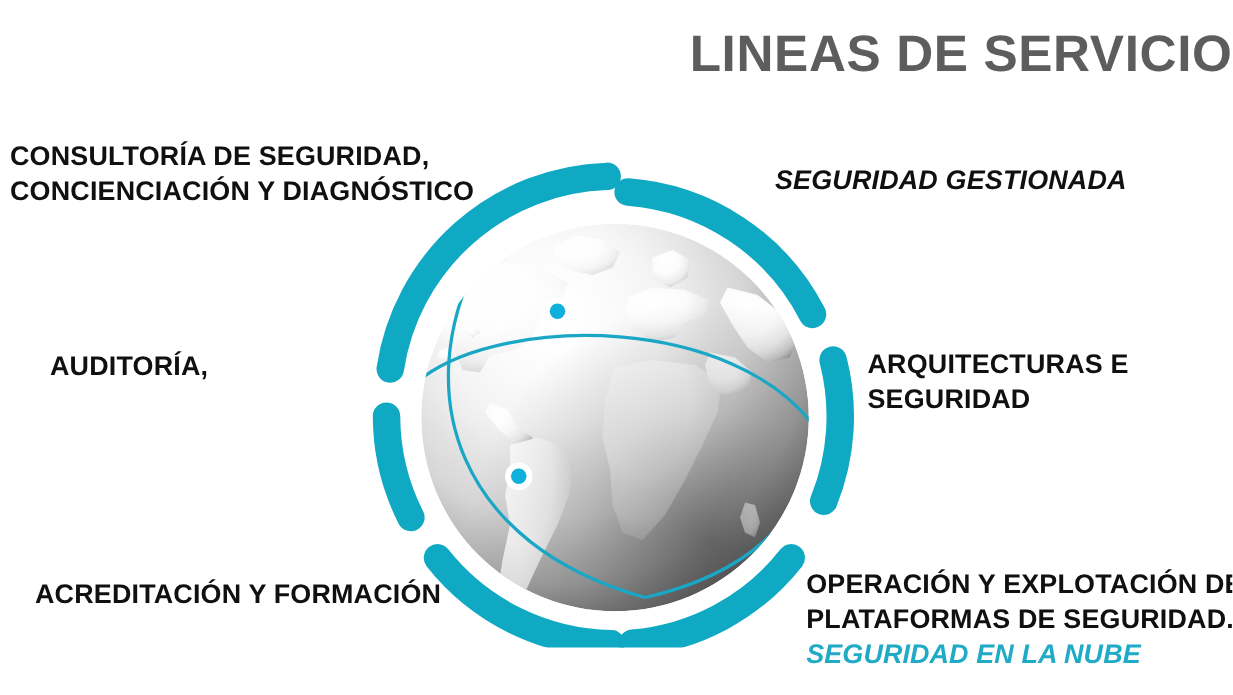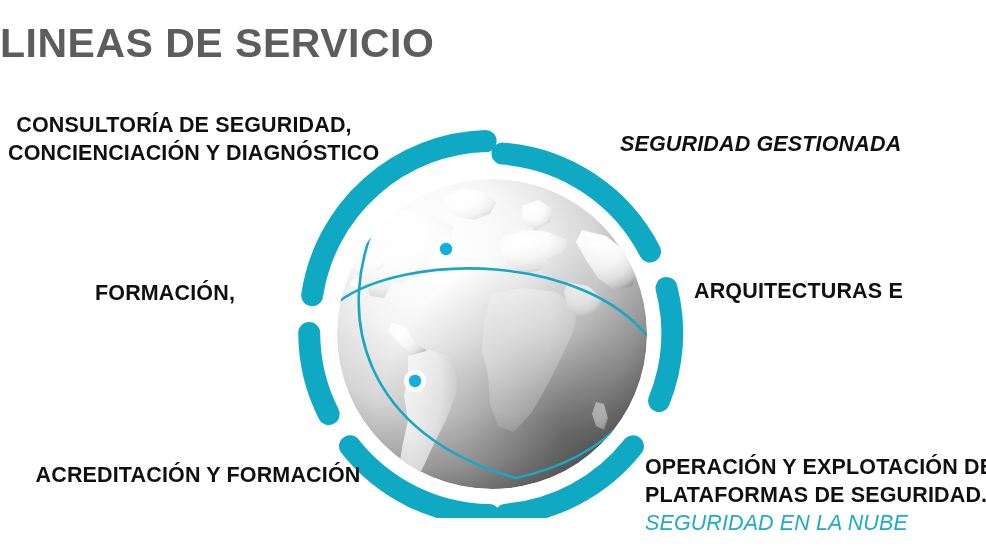--- a/index.html
+++ b/index.html
@@ -18,21 +18,21 @@
     background: #ffffff;
     overflow: hidden;
   }
 
   
   #page-title {
     position: absolute;
     left: 0;
     top: 22px;
     width: 986px;
-    text-align: left;
+    text-align: right;
     font-size: 41px;
     font-weight: bold;
     letter-spacing: 0.5px;
     color: #5d5d5d;
     line-height: 1.05;
     white-space: nowrap;
   }
 
   
   #graphic {
@@ -51,28 +51,28 @@
   
   .label {
     position: absolute;
     color: #101010;
     font-weight: bold;
     font-size: 21.5px;
     line-height: 1.30;
     letter-spacing: 0.15px;
   }
   .label .line { display: block; white-space: nowrap; }
-  .label.right-al { text-align: center; }
+  .label.right-al { text-align: left; }
   .label.left-al  { text-align: left; }
 
   .cloud-line {
     display: block;
     color: #1fabc6;
     font-style: italic;
-    font-weight: normal;
+    font-weight: bold;
     letter-spacing: 0.1px;
     white-space: nowrap;
   }
 
   
   #label-consultoria { left: 8px;   top: 112px; width: 352px; }
   #label-formacion   { left: 40px;  top: 280px; width: 250px; }
   #label-control     { left: 28px;  top: 462px; width: 340px; }
 
   #label-gestionada  { left: 620px; top: 131px; width: 350px; font-style: italic; }
@@ -197,33 +197,34 @@
       </g>
     </svg>
   </div>
 
   <div class="label right-al" id="label-consultoria">
     <span class="line">CONSULTORÍA DE SEGURIDAD,</span>
     <span class="line">CONCIENCIACIÓN Y DIAGNÓSTICO</span>
   </div>
 
   <div class="label right-al" id="label-formacion">
-    <span class="line">FORMACIÓN,</span>
+    <span class="line">AUDITORÍA,</span>
   </div>
 
   <div class="label right-al" id="label-control">
     <span class="line">ACREDITACIÓN Y FORMACIÓN</span>
   </div>
 
   <div class="label left-al" id="label-gestionada">
     <span class="line">SEGURIDAD GESTIONADA</span>
   </div>
 
   <div class="label left-al" id="label-arquitect">
     <span class="line">ARQUITECTURAS E</span>
+    <span class="line">SEGURIDAD</span>
   </div>
 
   <div class="label left-al" id="label-operacion">
     <span class="line">OPERACIÓN Y EXPLOTACIÓN DE</span>
     <span class="line">PLATAFORMAS DE SEGURIDAD.</span>
     <span class="cloud-line">SEGURIDAD EN LA NUBE</span>
   </div>
 
 </div>
 

